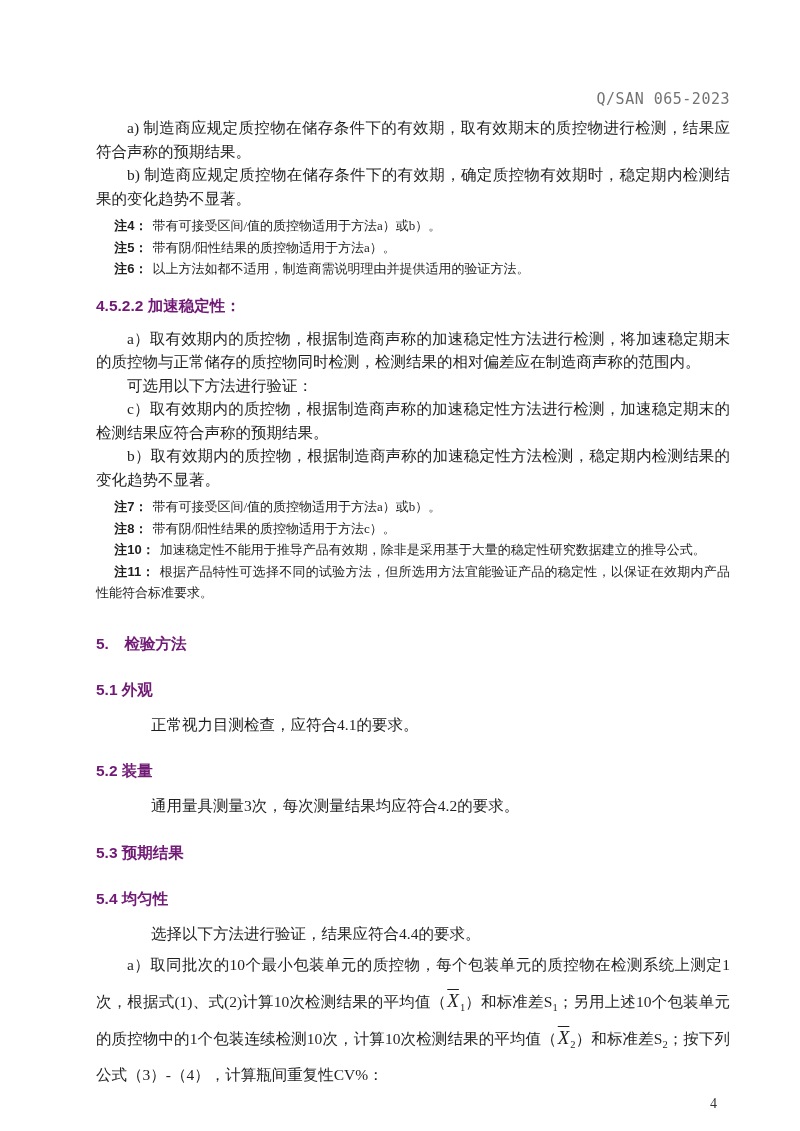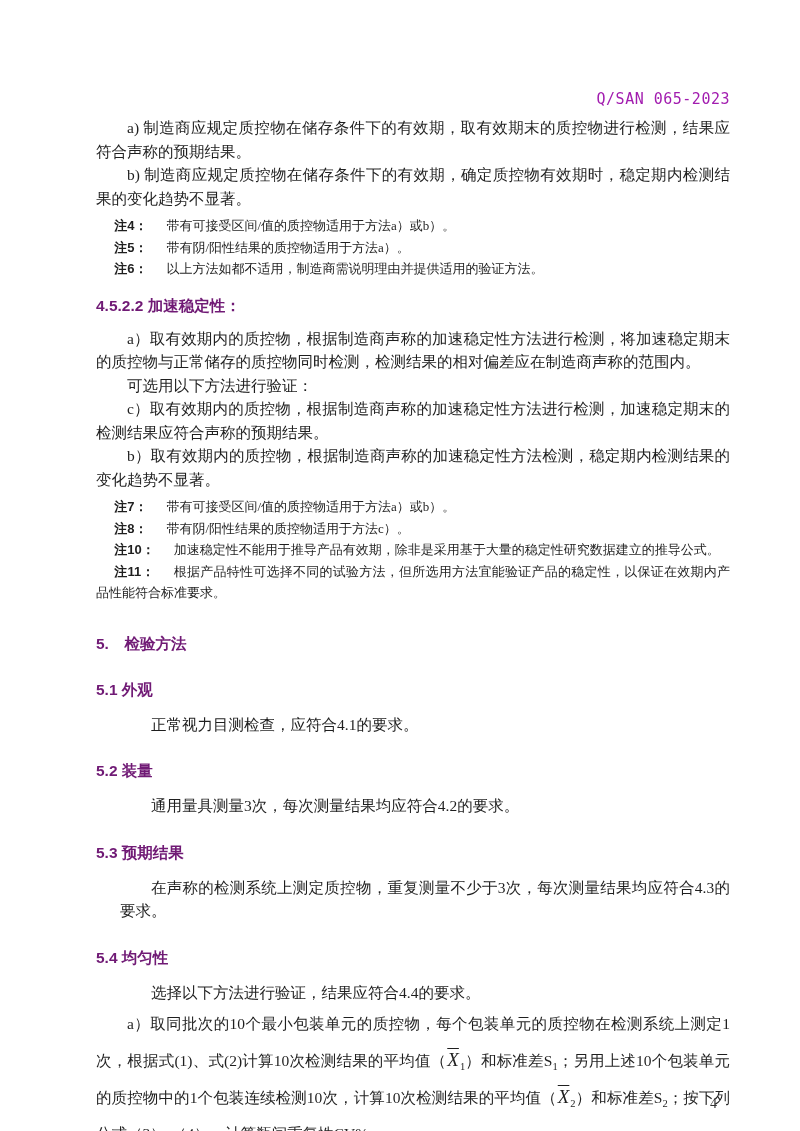--- a/index.html
+++ b/index.html
@@ -18,41 +18,41 @@
     left: 96px;
     top: 90px;
     width: 634px;
   }
   .header {
     text-align: right;
     font-family: "DejaVu Sans Mono", "Liberation Mono", monospace;
     font-size: 15px;
     letter-spacing: 0.5px;
     margin-bottom: 8px;
-    color: #a21caf;
+    color: #737373;
   }
   p.body {
     margin: 0;
     font-size: 15.5px;
     line-height: 23.5px;
     text-align: justify;
     text-indent: 2em;
   }
   .notes { margin-top: 5px; }
   p.note {
     margin: 0;
     font-size: 13px;
     line-height: 21.5px;
     text-align: justify;
     text-indent: 1.4em;
   }
   .note-label {
     font-family: "Liberation Sans", "DejaVu Sans", sans-serif;
     font-weight: bold;
-    margin-right: 19px;
+    margin-right: 5px;
   }
   .heading {
     font-family: "Liberation Sans", "DejaVu Sans", sans-serif;
     font-weight: bold;
     font-size: 15.5px;
     color: #701a75;
     margin: 0;
   }
   .h-4522 { margin: 16px 0 10px 0; }
   .h-5    { margin: 30px 0 0 0; }
@@ -114,21 +114,20 @@
 
     <h2 class="heading h-5">5.　检验方法</h2>
 
     <h3 class="heading h-sub">5.1 外观</h3>
     <p class="body after-sub">正常视力目测检查，应符合4.1的要求。</p>
 
     <h3 class="heading h-sub">5.2 装量</h3>
     <p class="body after-sub">通用量具测量3次，每次测量结果均应符合4.2的要求。</p>
 
     <h3 class="heading h-sub">5.3 预期结果</h3>
-    <p class="body after-sub">在声称的检测系统上测定质控物，重复测量不少于3次，每次测量结果均应符合4.3的要求。</p>
 
     <h3 class="heading h-sub">5.4 均匀性</h3>
     <p class="body after-sub">选择以下方法进行验证，结果应符合4.4的要求。</p>
 
     <p class="body formula"><span>a）取同批次的10个最小包装单元的质控物，每个包装单元的质控物在检测系统上测定1次，根据式(1)、式(2)计算10次检测结果的平均值（</span><span class="xwrap"><span class="xbar">X</span><sub class="fsub">1</sub></span><span>）和标准差S</span><sub class="fsub">1</sub><span>；另用上述10个包装单元的质控物中的1个包装连续检测10次，计算10次检测结果的平均值（</span><span class="xwrap"><span class="xbar">X</span><sub class="fsub">2</sub></span><span>）和标准差S</span><sub class="fsub">2</sub><span>；按下列公式（3）-（4），计算瓶间重复性CV%：</span></p>
 
   </div>
 
   <div class="page-number">4</div>
 </div>

